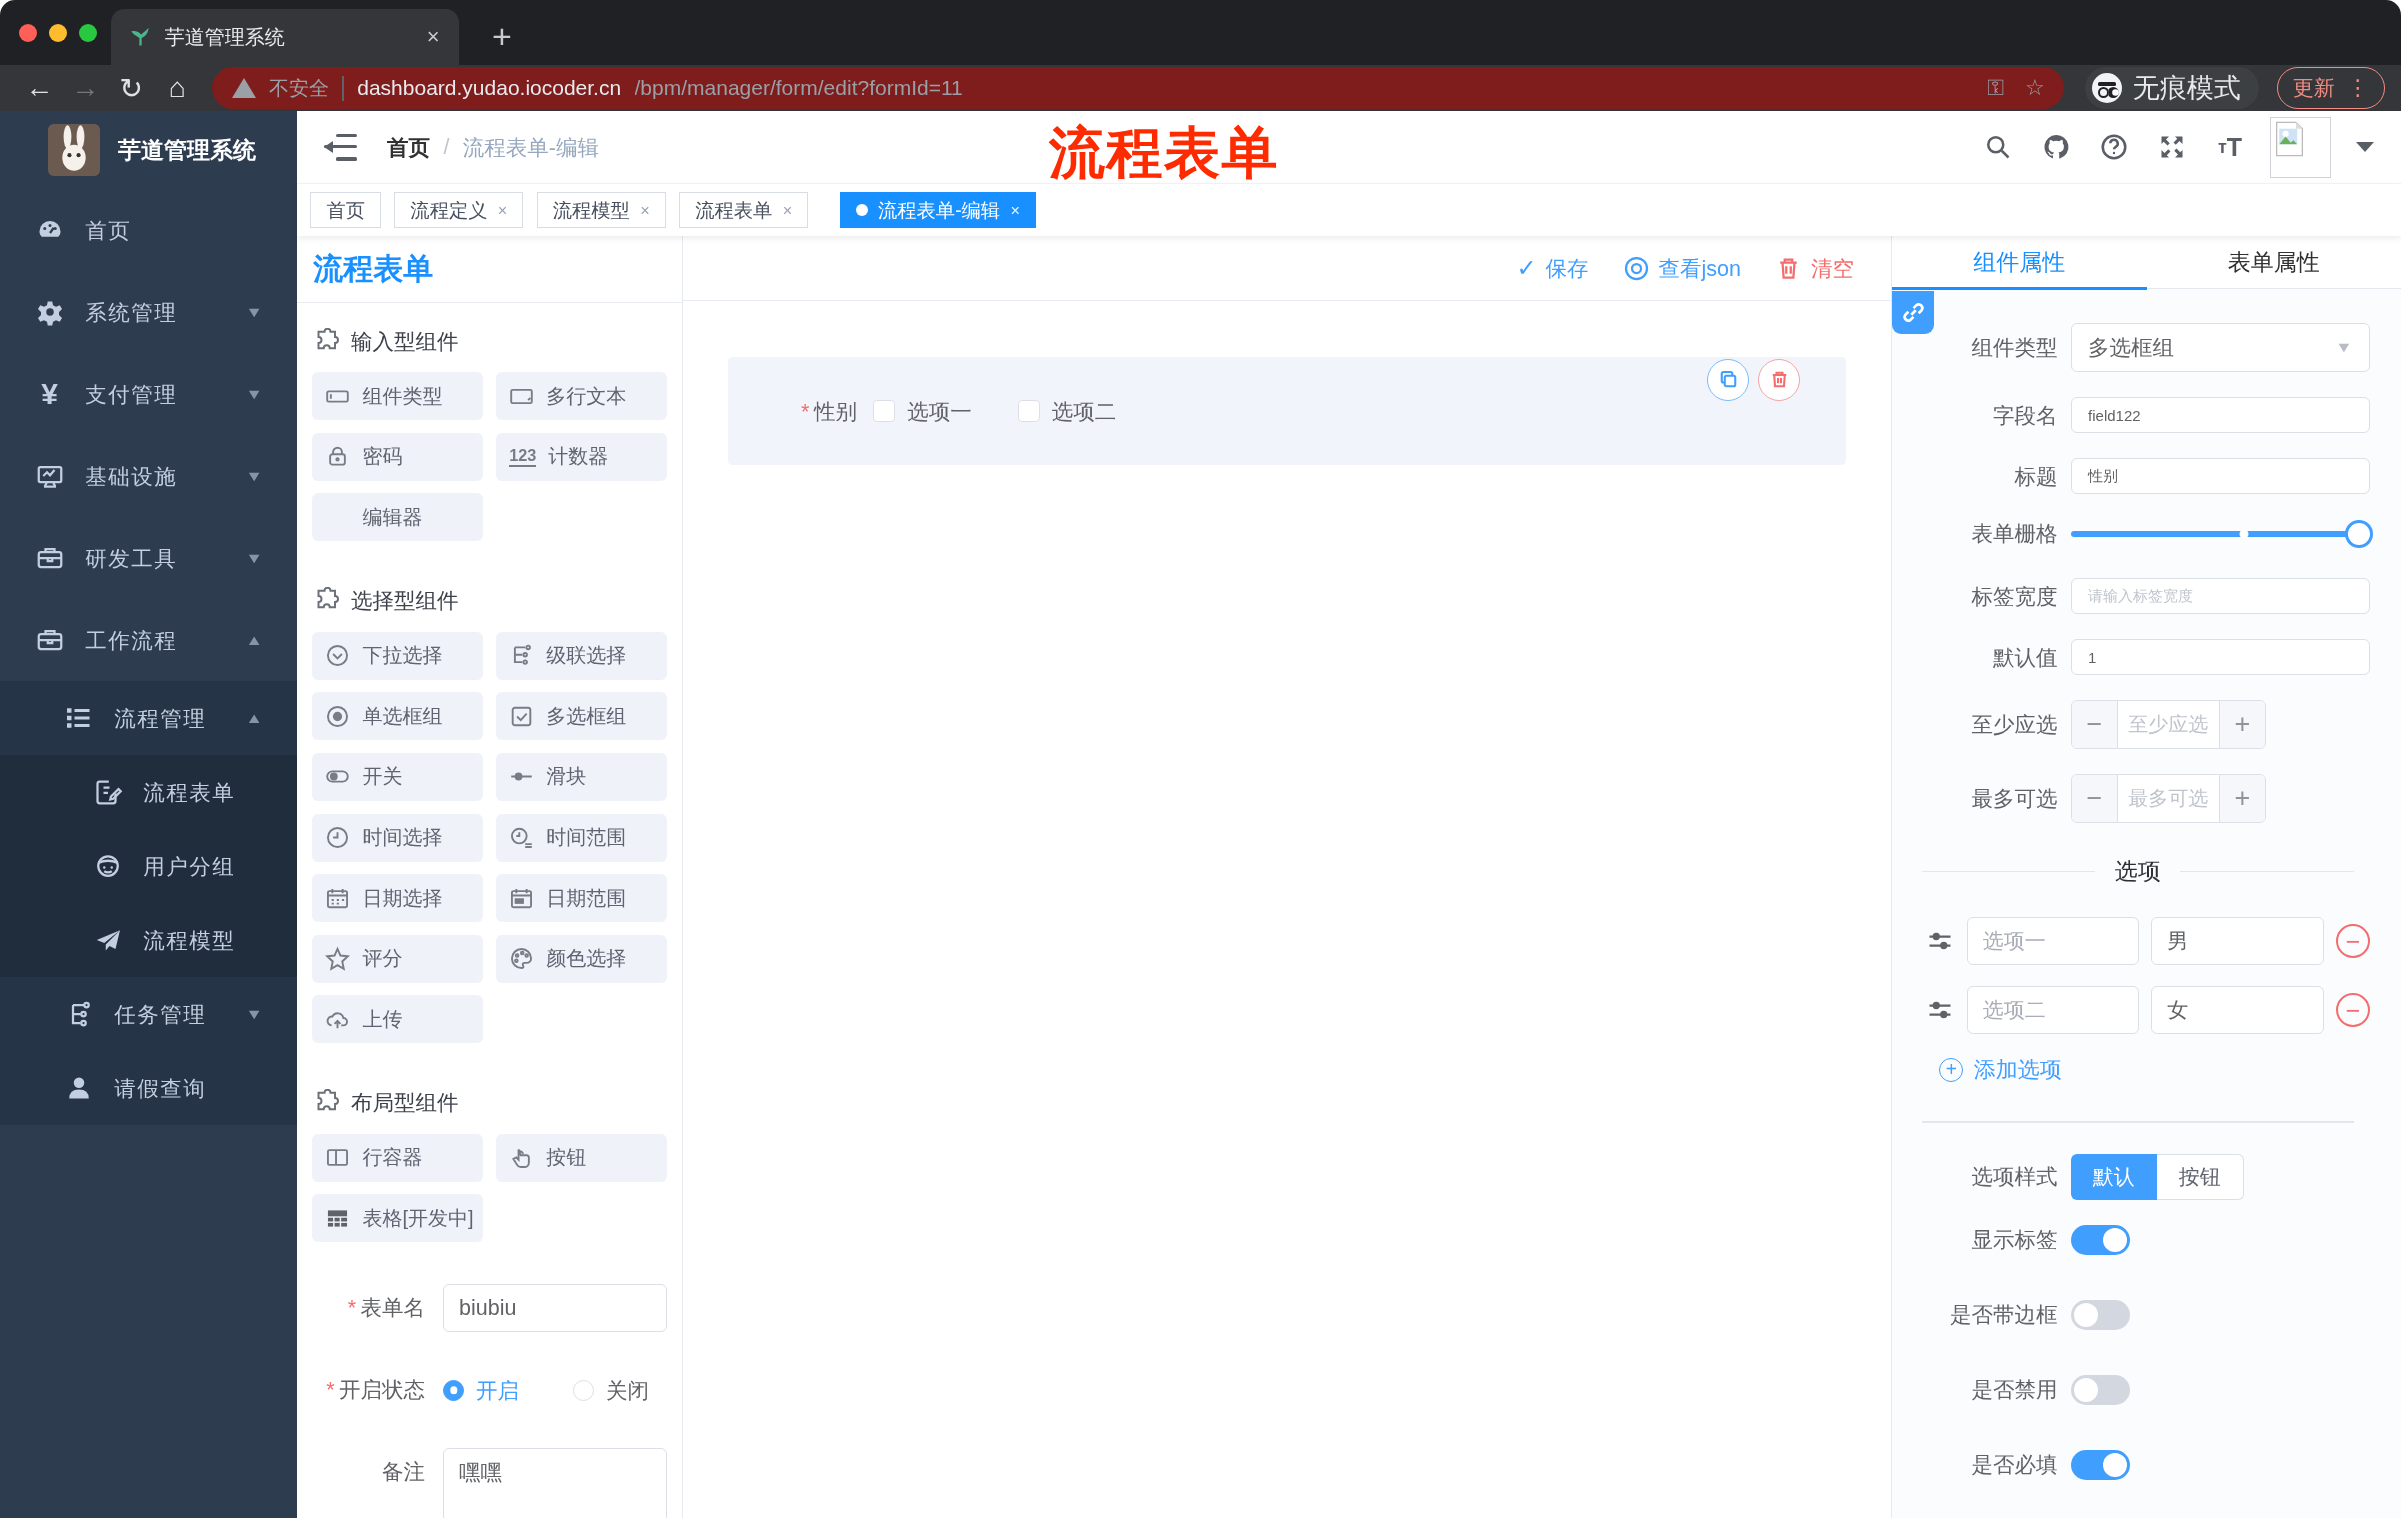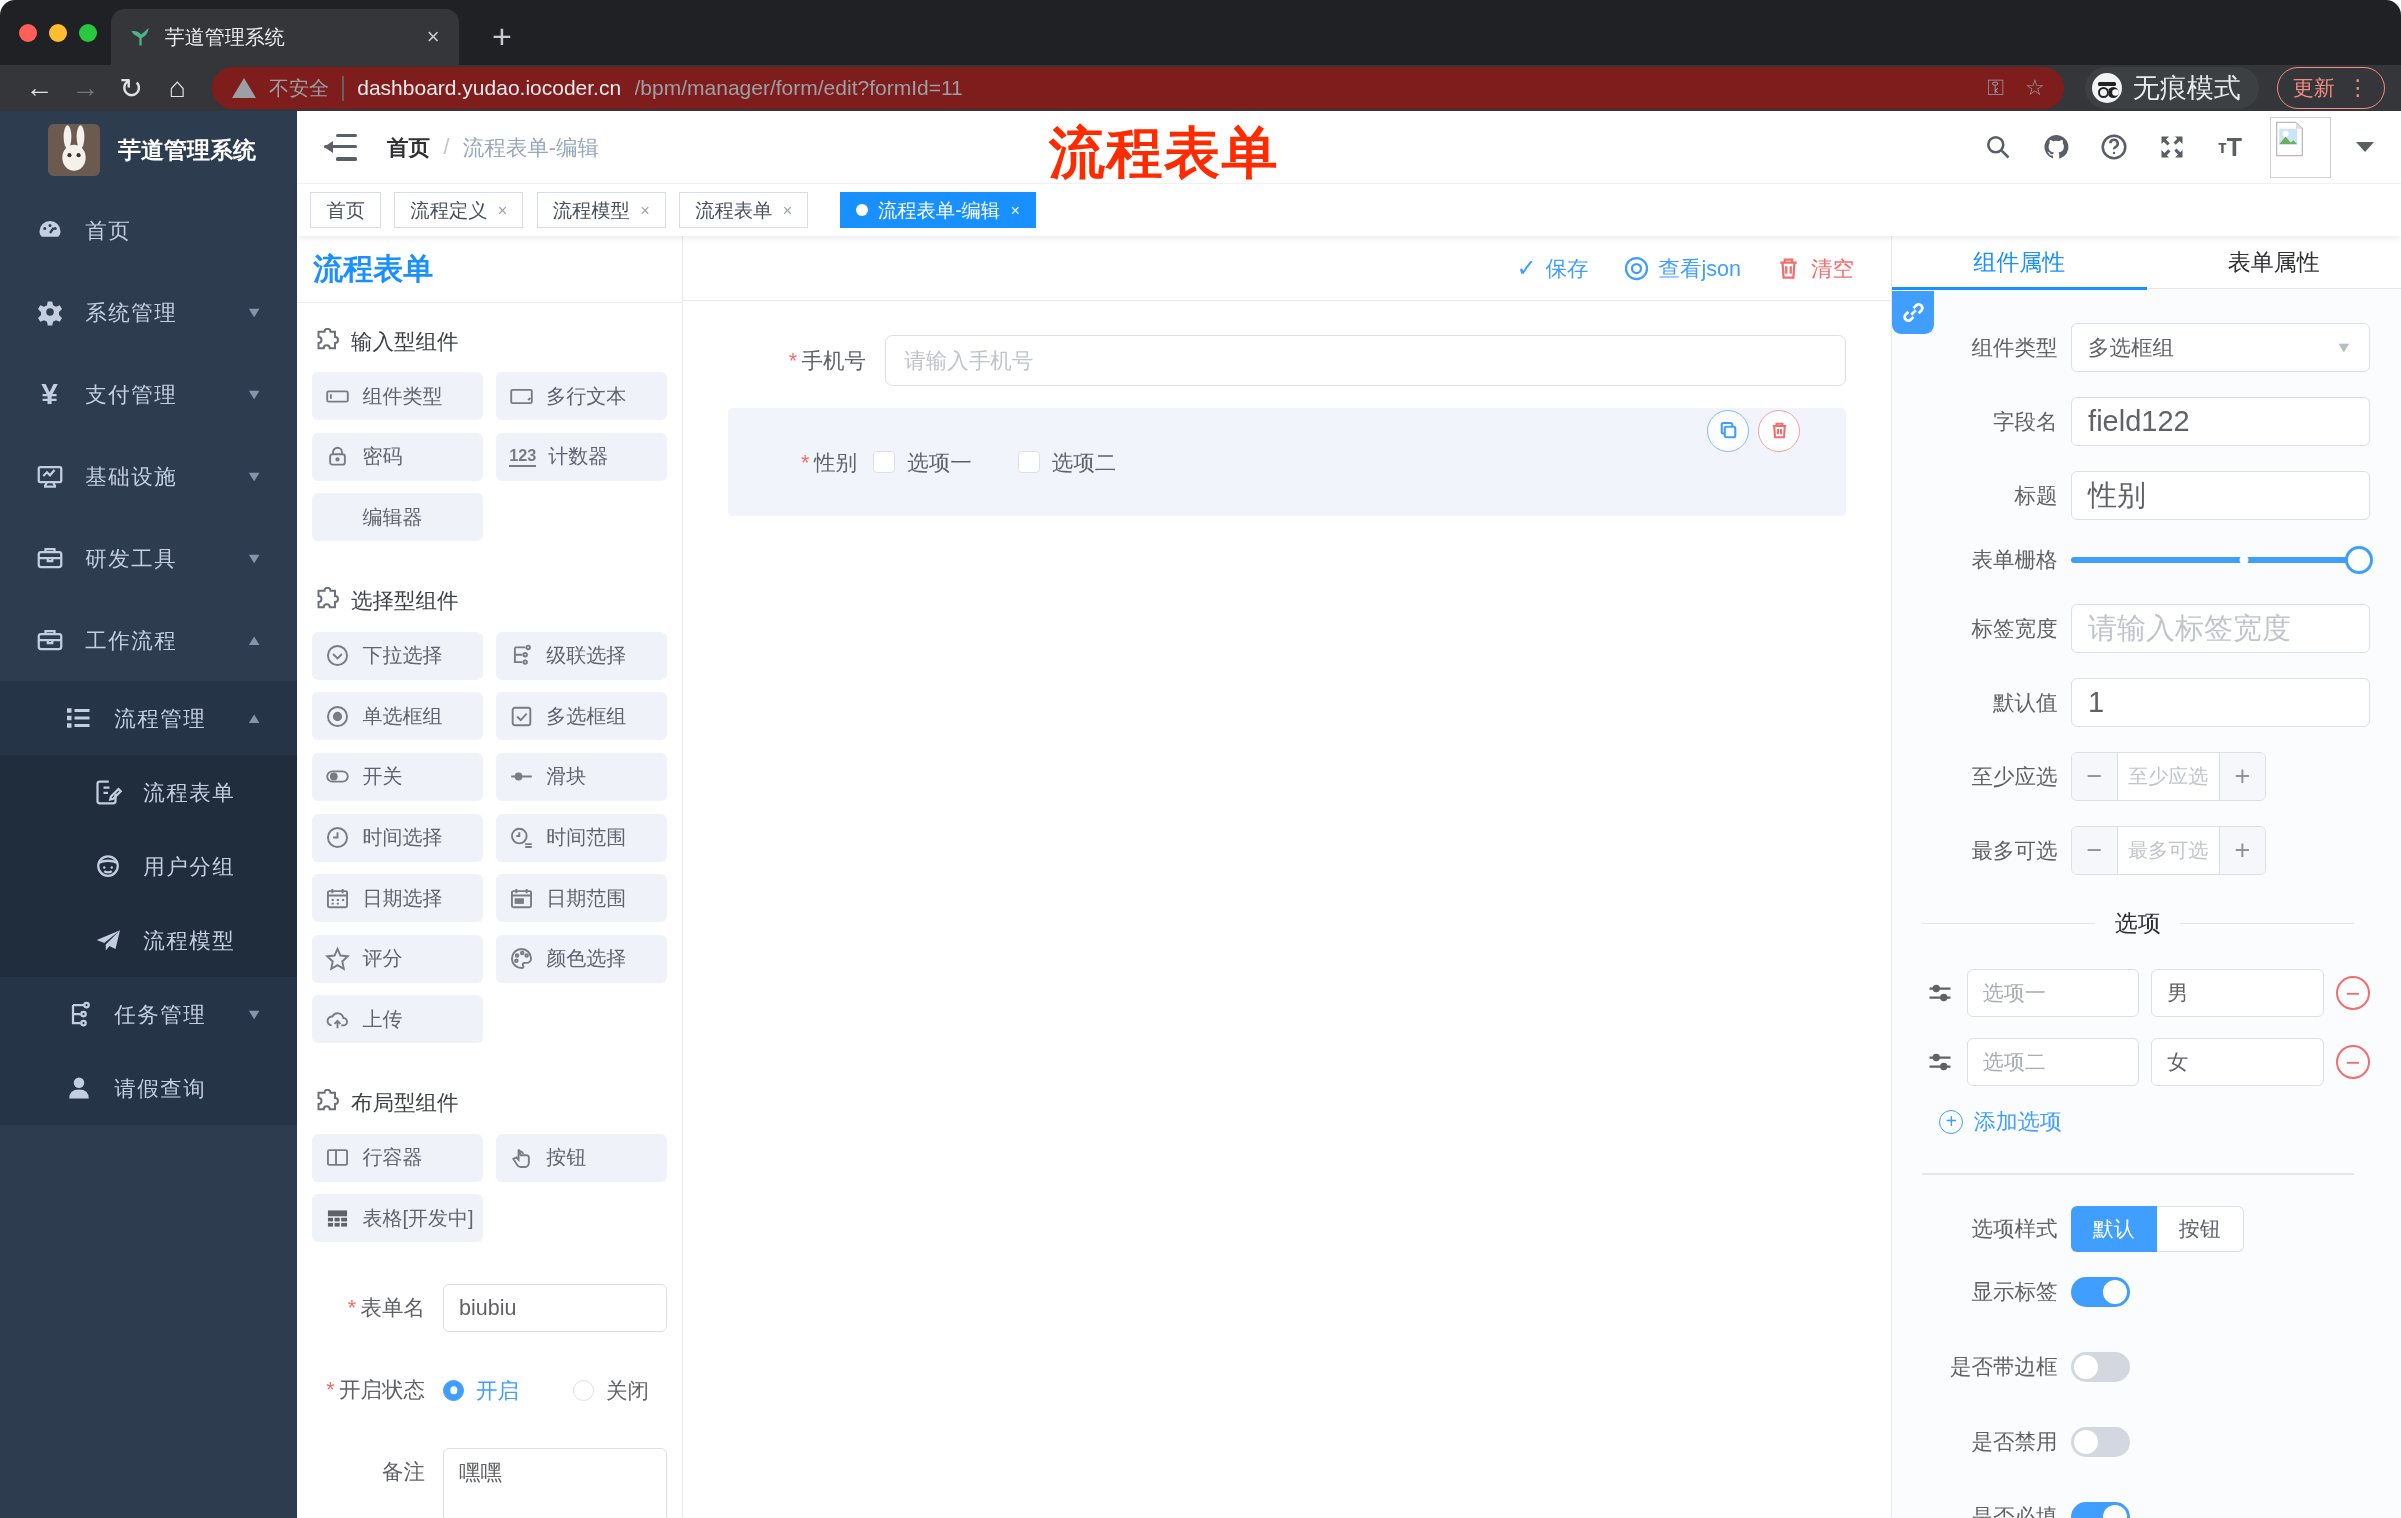--- a/index.html
+++ b/index.html
@@ -182,22 +182,22 @@
     border-radius:0 0 9px 9px; display:flex; align-items:center; justify-content:center; z-index:2; }
   svg.chain{ width:25px; height:25px; stroke:#fff; fill:none; stroke-width:3.6; }
   .rbody{ flex:1; overflow:hidden; padding:34px 31px 0 13.4px; }
   .irow{ display:flex; align-items:center; margin-bottom:25px; }
   .ilab{ width:152px; text-align:right; margin-right:13.4px; font-size:21.5px; color:#606266;
     flex:none; white-space:nowrap; }
   .ictl{ flex:1; min-width:0; }
   .sel{ height:49px; border:1.5px solid #dcdfe6; border-radius:6px; background:#fff; display:flex;
     align-items:center; justify-content:space-between; padding:0 16.3px; font-size:21.5px; color:#606266; }
   .sel .chev2{ color:#b8bcc4; font-size:18px; transform:scaleY(.8); }
-  .iin{ height:49px; border:1.5px solid #dcdfe6; border-radius:6px; background:#fff; display:flex;
-    align-items:center; padding:0 16.3px; font-size:29px; color:#606266; }
+  .iin{ height:36px; border:1.5px solid #dcdfe6; border-radius:6px; background:#fff; display:flex;
+    align-items:center; padding:0 16.3px; font-size:15px; color:#606266; }
   .iin.ph{ color:#c0c4cc; }
   .slider{ position:relative; height:6px; background:#409eff; border-radius:3px; margin-right:10.4px; }
   .slider .mark{ position:absolute; left:60%; top:50%; width:9px; height:9px; background:#fff;
     border-radius:50%; transform:translate(-50%,-50%); }
   .slider .handle{ position:absolute; right:-13.4px; top:50%; width:28px; height:28px; background:#fff;
     border:3.7px solid #409eff; border-radius:50%; transform:translateY(-50%); }
   .stepper{ width:195px; height:49px; border:1.5px solid #dcdfe6; border-radius:6px; background:#fff;
     display:flex; overflow:hidden; }
   .st-btn{ width:46px; background:#f5f7fa; color:#8f939b; font-size:27px; display:flex;
     align-items:center; justify-content:center; flex:none; }
@@ -727,24 +727,20 @@
             </div>
             <div class="act red">
               <svg class="asvg" viewBox="0 0 36 36" style="stroke:#f56c6c">
                   <path d="M7 10 h22 M13 10 v-4 h10 v4 M10 10 l1.5 20 h13 L26 10 M15 15 v10 M21 15 v10"></path>
                 </svg>
               <span>清空</span>
             </div>
           </div>
 
           <div class="cbody">
-            <div class="phone-row">
-              <div class="plabel"><span class="req">*</span><span>手机号</span></div>
-              <div class="pinput">请输入手机号</div>
-            </div>
 
             <div class="selblock">
               <div class="blk-label"><span class="req">*</span><span>性别</span></div>
               <div class="cb-item">
                 <span class="cb"></span>
                 <span class="cb-lbl">选项一</span>
               </div>
               <div class="cb-item">
                 <span class="cb"></span>
                 <span class="cb-lbl">选项二</span>

